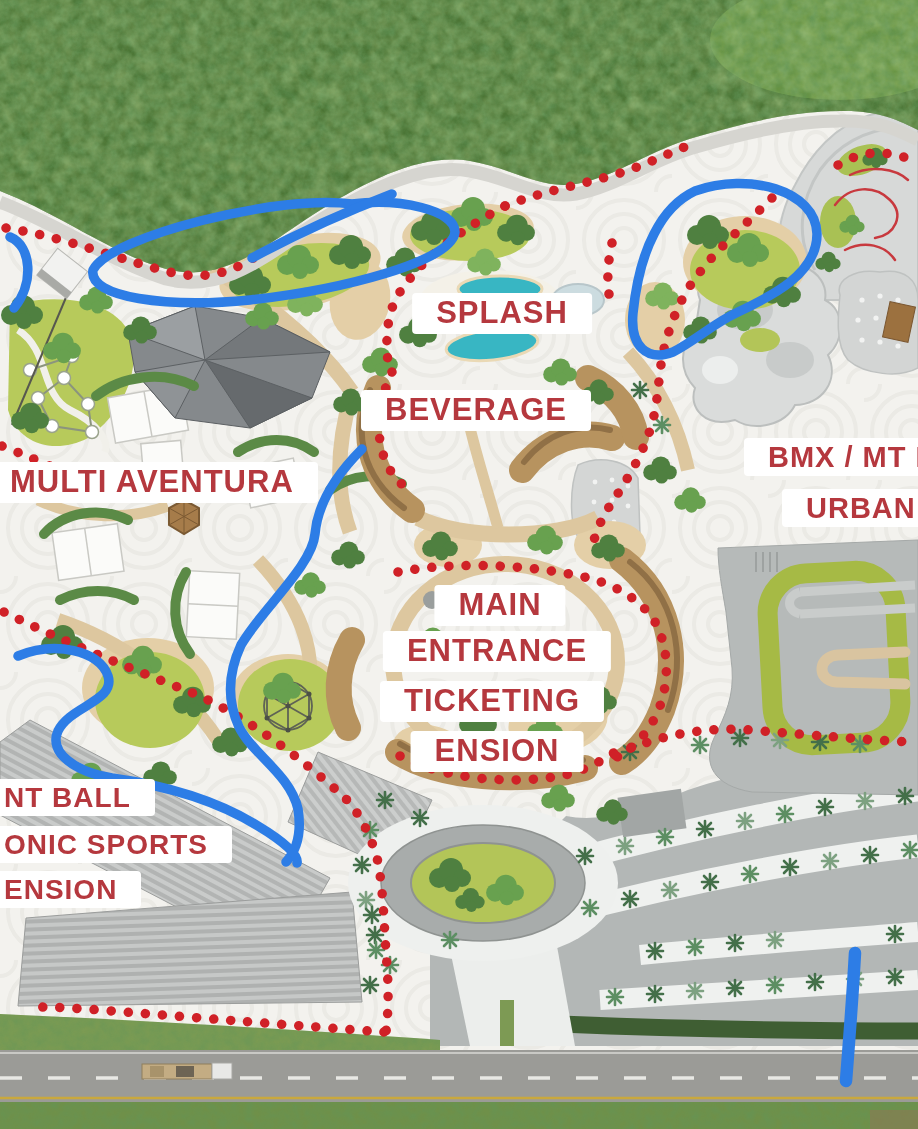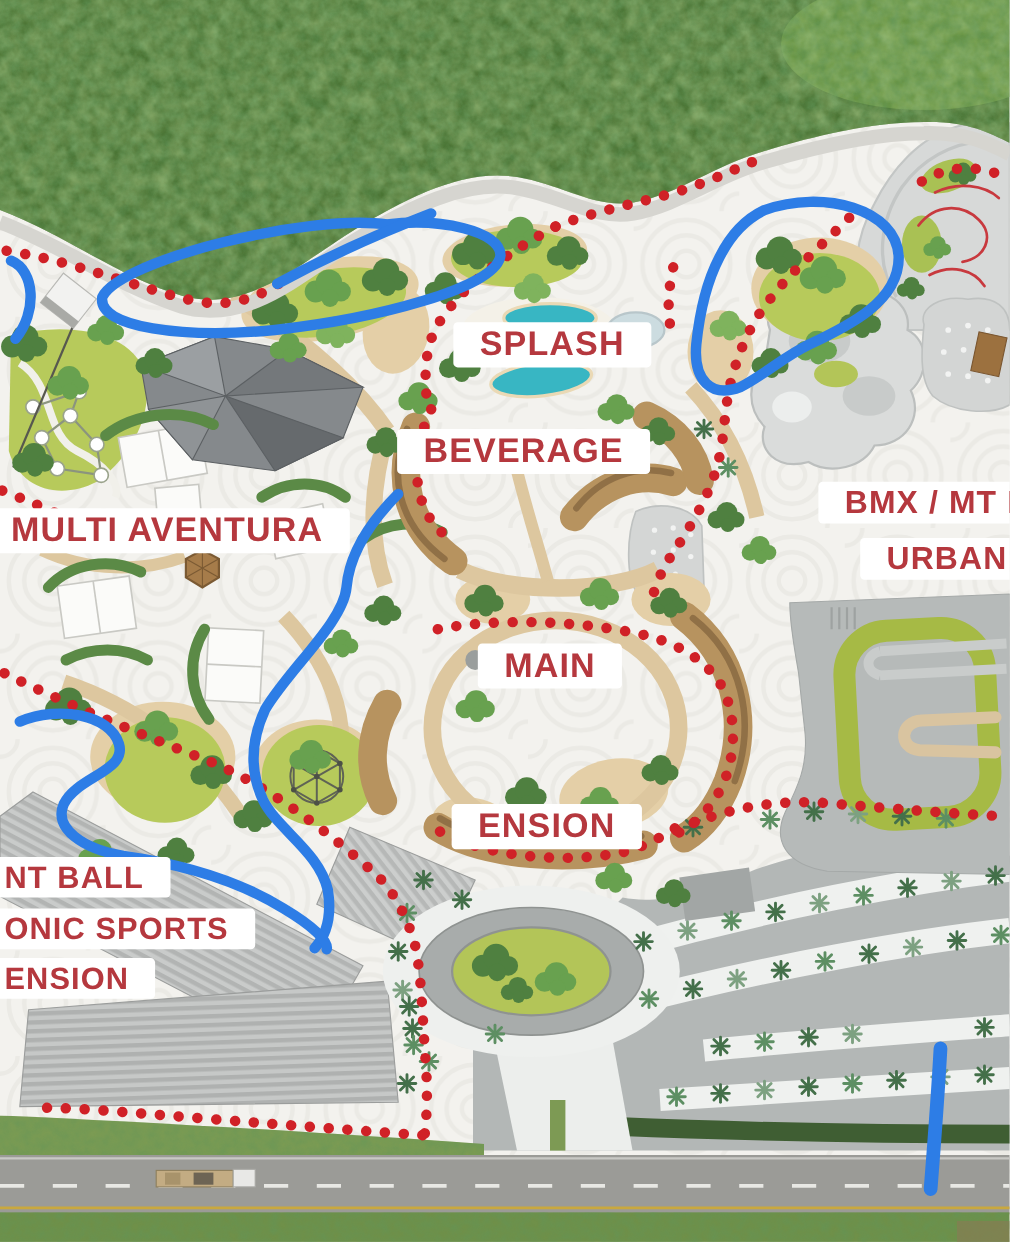--- a/index.html
+++ b/index.html
@@ -491,20 +491,22 @@
     <path class="blue-thick" d="M855,953 C853,990 850,1030 846,1081"></path>
   </g>
 </svg>
 
   <div class="plabel fs31 center" style="left:502px;top:293px">SPLASH</div>
   <div class="plabel fs31 center" style="left:476px;top:390px">BEVERAGE</div>
 
   <div class="plabel fs31" style="left:-14px;top:462px;padding-left:24px">MULTI AVENTURA</div>
 
   <div class="plabel fs31 center" style="left:500px;top:585px">MAIN</div>
+  <div class="plabel fs31 center" style="left:497px;top:631px">ENTRANCE</div>
+  <div class="plabel fs31 center" style="left:492px;top:681px">TICKETING</div>
   <div class="plabel fs31 center" style="left:497px;top:731px">ENSION</div>
 
   <div class="plabel fs29" style="left:744px;top:438px">BMX / MT BIK</div>
   <div class="plabel fs29" style="left:782px;top:489px">URBAN S</div>
 
   <div class="plabel fs28" style="left:-36px;top:779px;padding-left:40px">NT BALL</div>
   <div class="plabel fs28" style="left:-36px;top:826px;padding-left:40px">ONIC SPORTS</div>
   <div class="plabel fs28" style="left:-36px;top:871px;padding-left:40px">ENSION</div>
 </div>
 

